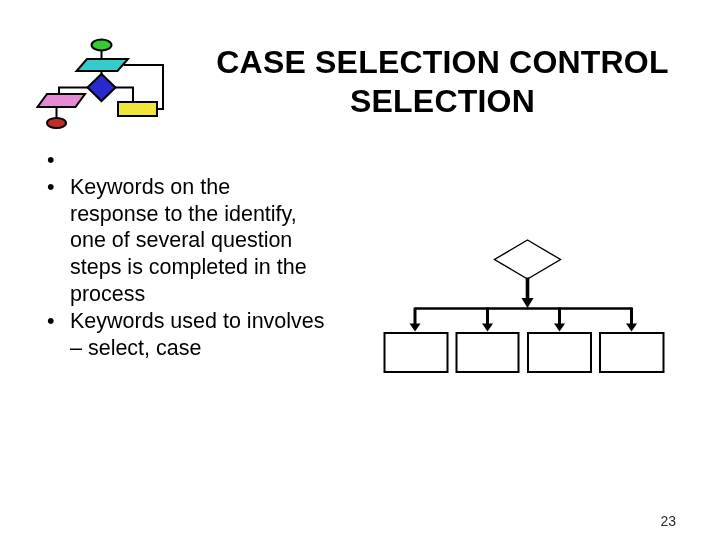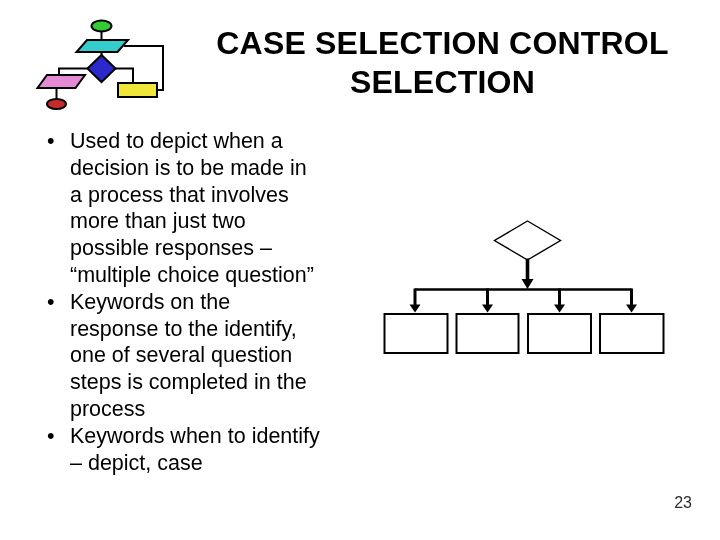--- a/index.html
+++ b/index.html
@@ -4,21 +4,21 @@
 <style>
   html, body { margin: 0; padding: 0; }
   body {
     width: 720px; height: 540px;
     background: #ffffff;
     font-family: "Liberation Sans", sans-serif;
     color: #000;
     overflow: hidden;
     position: relative;
   }
-  .slide { position: absolute; inset: 0; }
+  .slide { position: absolute; inset: 0; margin-top: 19px; }
 
   .clipart {
     position: absolute;
     left: 28px; top: 14px;
     width: 150px; height: 104px;
   }
 
   .title {
     position: absolute;
     left: 185px; top: 24px; width: 515px;
@@ -46,22 +46,22 @@
   .bullet .lines div { white-space: nowrap; }
 
   .diagram {
     position: absolute;
     left: 370px; top: 205px;
     width: 310px; height: 160px;
   }
 
   .pagenum {
     position: absolute;
-    right: 28px; top: 494px;
-    font-size: 16px;
+    right: 44px; top: 494px;
+    font-size: 14px;
     color: #2b2b2b;
   }
 </style>
 </head>
 <body>
 
 <div class="slide">
 
   <svg class="clipart" viewBox="28 14 150 104" xmlns="http://www.w3.org/2000/svg">
 
@@ -81,44 +81,36 @@
   </svg>
 
   <h1 class="title">
       <div>CASE SELECTION CONTROL</div>
       <div>SELECTION</div>
     </h1>
 
   <div class="bullets">
     <div class="bullet">
       <span class="marker">•</span>
-      <div class="lines">
-          <div>Used to depict when a</div>
-          <div>decision is to be made in</div>
-          <div>a process that involves</div>
-          <div>more than just two</div>
-          <div>possible responses –</div>
-          <div>“multiple choice question”</div>
-        </div>
     </div>
     <div class="bullet">
       <span class="marker">•</span>
       <div class="lines">
           <div>Keywords on the</div>
           <div>response to the identify,</div>
           <div>one of several question</div>
           <div>steps is completed in the</div>
           <div>process</div>
         </div>
     </div>
     <div class="bullet">
       <span class="marker">•</span>
       <div class="lines">
-          <div>Keywords when to identify</div>
-          <div>– depict, case</div>
+          <div>Keywords used to involves</div>
+          <div>– select, case</div>
         </div>
     </div>
   </div>
 
   <svg class="diagram" viewBox="370 205 310 160" xmlns="http://www.w3.org/2000/svg">
 
     <polygon points="527.5,221 560.5,240.5 527.5,260 494.5,240.5" fill="#ffffff" stroke="#000" stroke-width="1.4"></polygon>
 
     <line x1="527.5" y1="258.5" x2="527.5" y2="280" stroke="#000" stroke-width="3.6"></line>
     <polygon points="521.5,279 533.5,279 527.5,289" fill="#000"></polygon>

